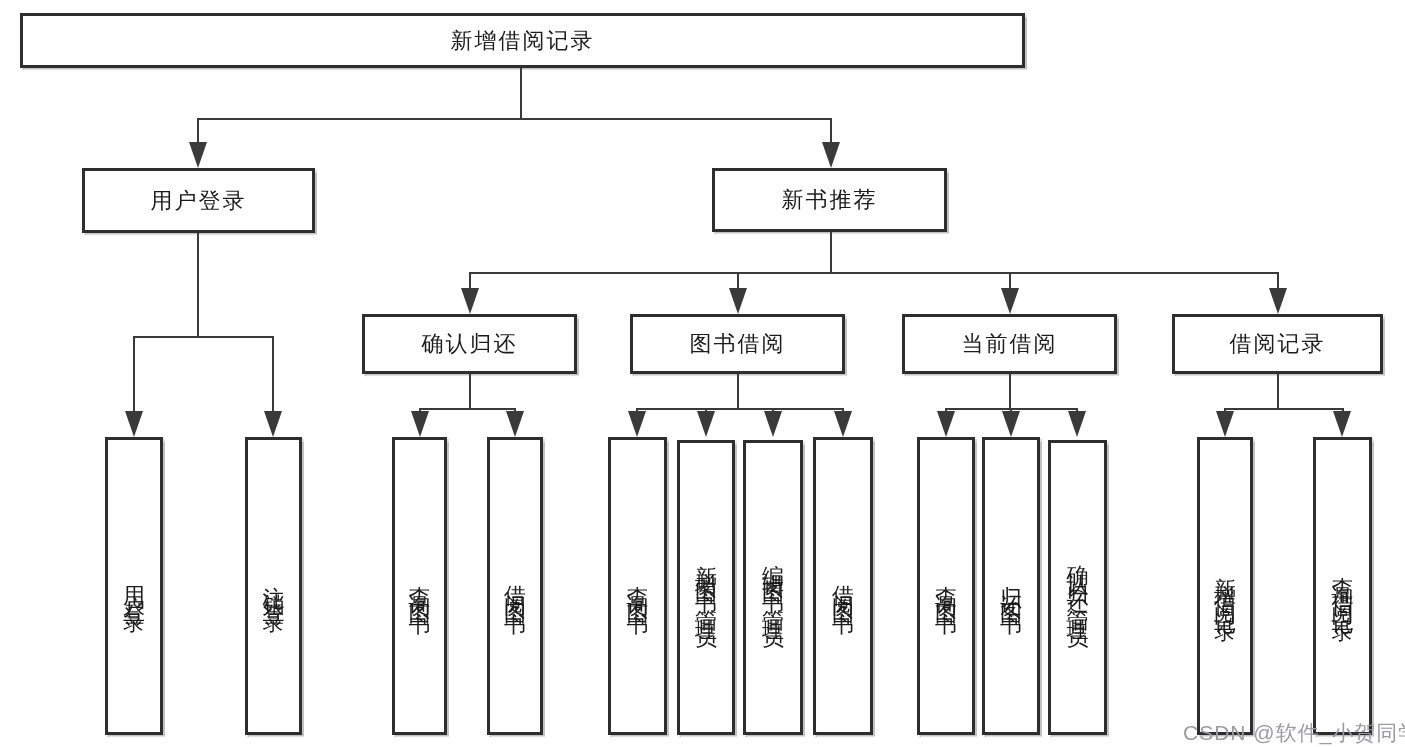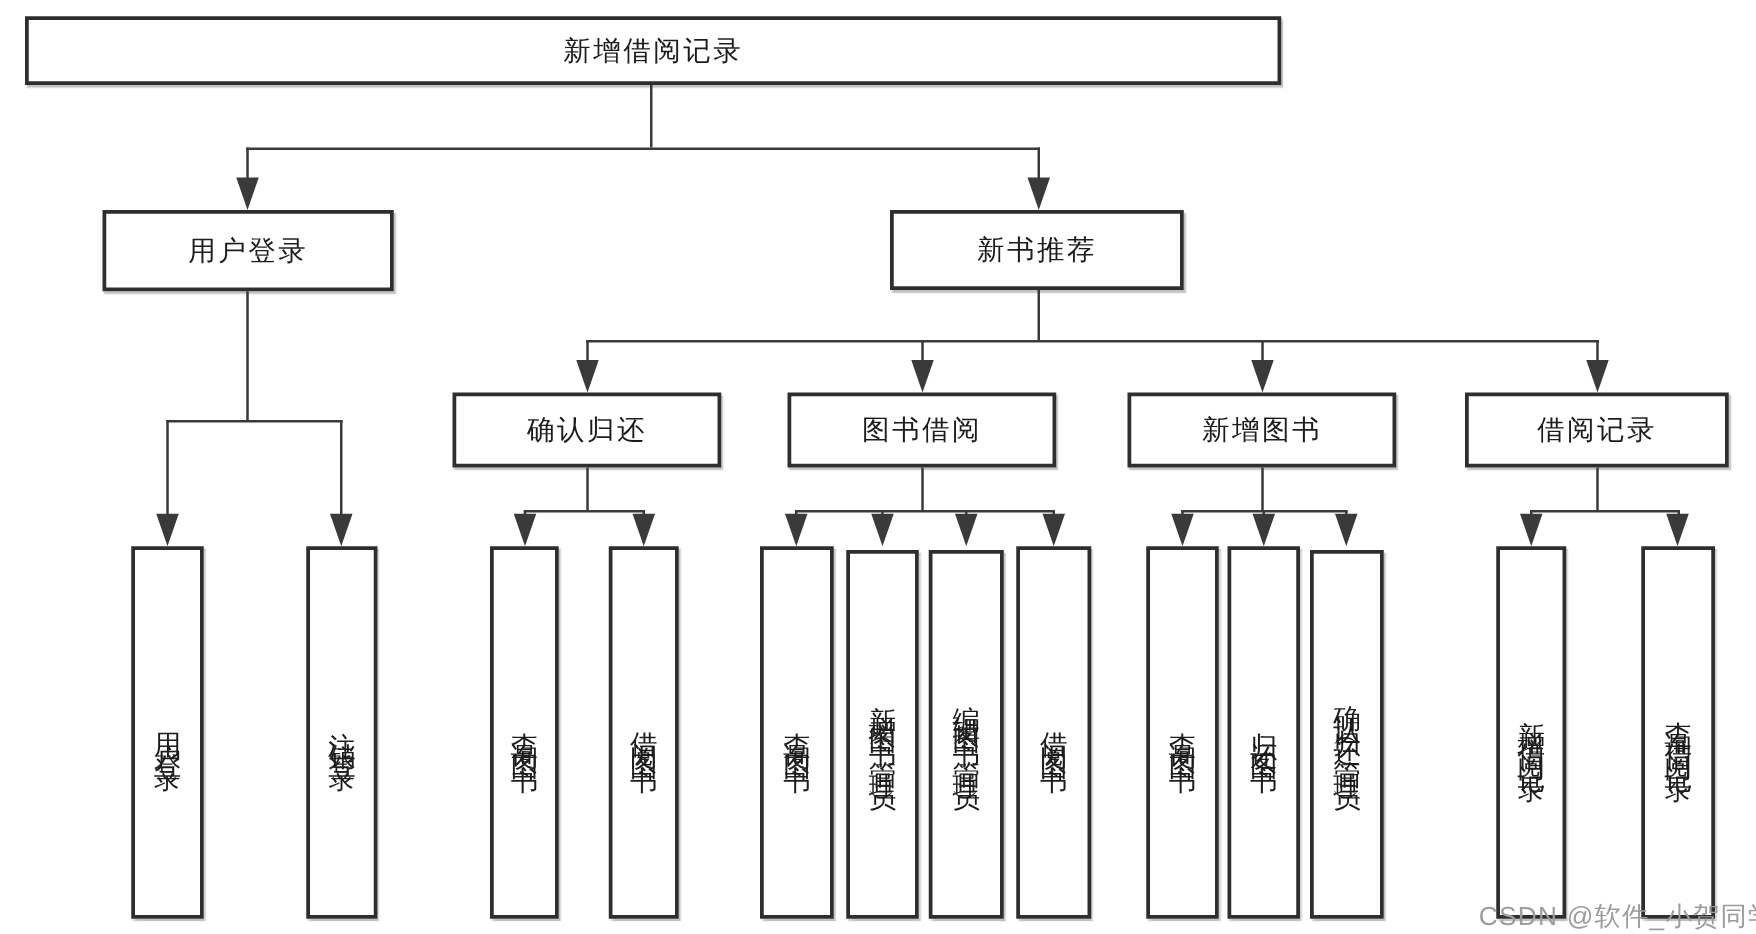--- a/index.html
+++ b/index.html
@@ -45,21 +45,21 @@
     <span class="lbl">新书推荐</span>
   </div>
 
   <div class="box" style="left:362px;top:314px;width:215px;height:60px">
     <span class="lbl">确认归还</span>
   </div>
   <div class="box" style="left:630px;top:314px;width:215px;height:60px">
     <span class="lbl">图书借阅</span>
   </div>
   <div class="box" style="left:902px;top:314px;width:215px;height:60px">
-    <span class="lbl">新增图书</span>
+    <span class="lbl">当前借阅</span>
   </div>
   <div class="box" style="left:1172px;top:314px;width:211px;height:60px">
     <span class="lbl">借阅记录</span>
   </div>
 
   <div class="box vtext" style="left:105px;top:437px;width:58px;height:298px">
     <span class="lbl">用户登录</span>
   </div>
   <div class="box vtext" style="left:245px;top:437px;width:57px;height:298px">
     <span class="lbl">注销登录</span>

